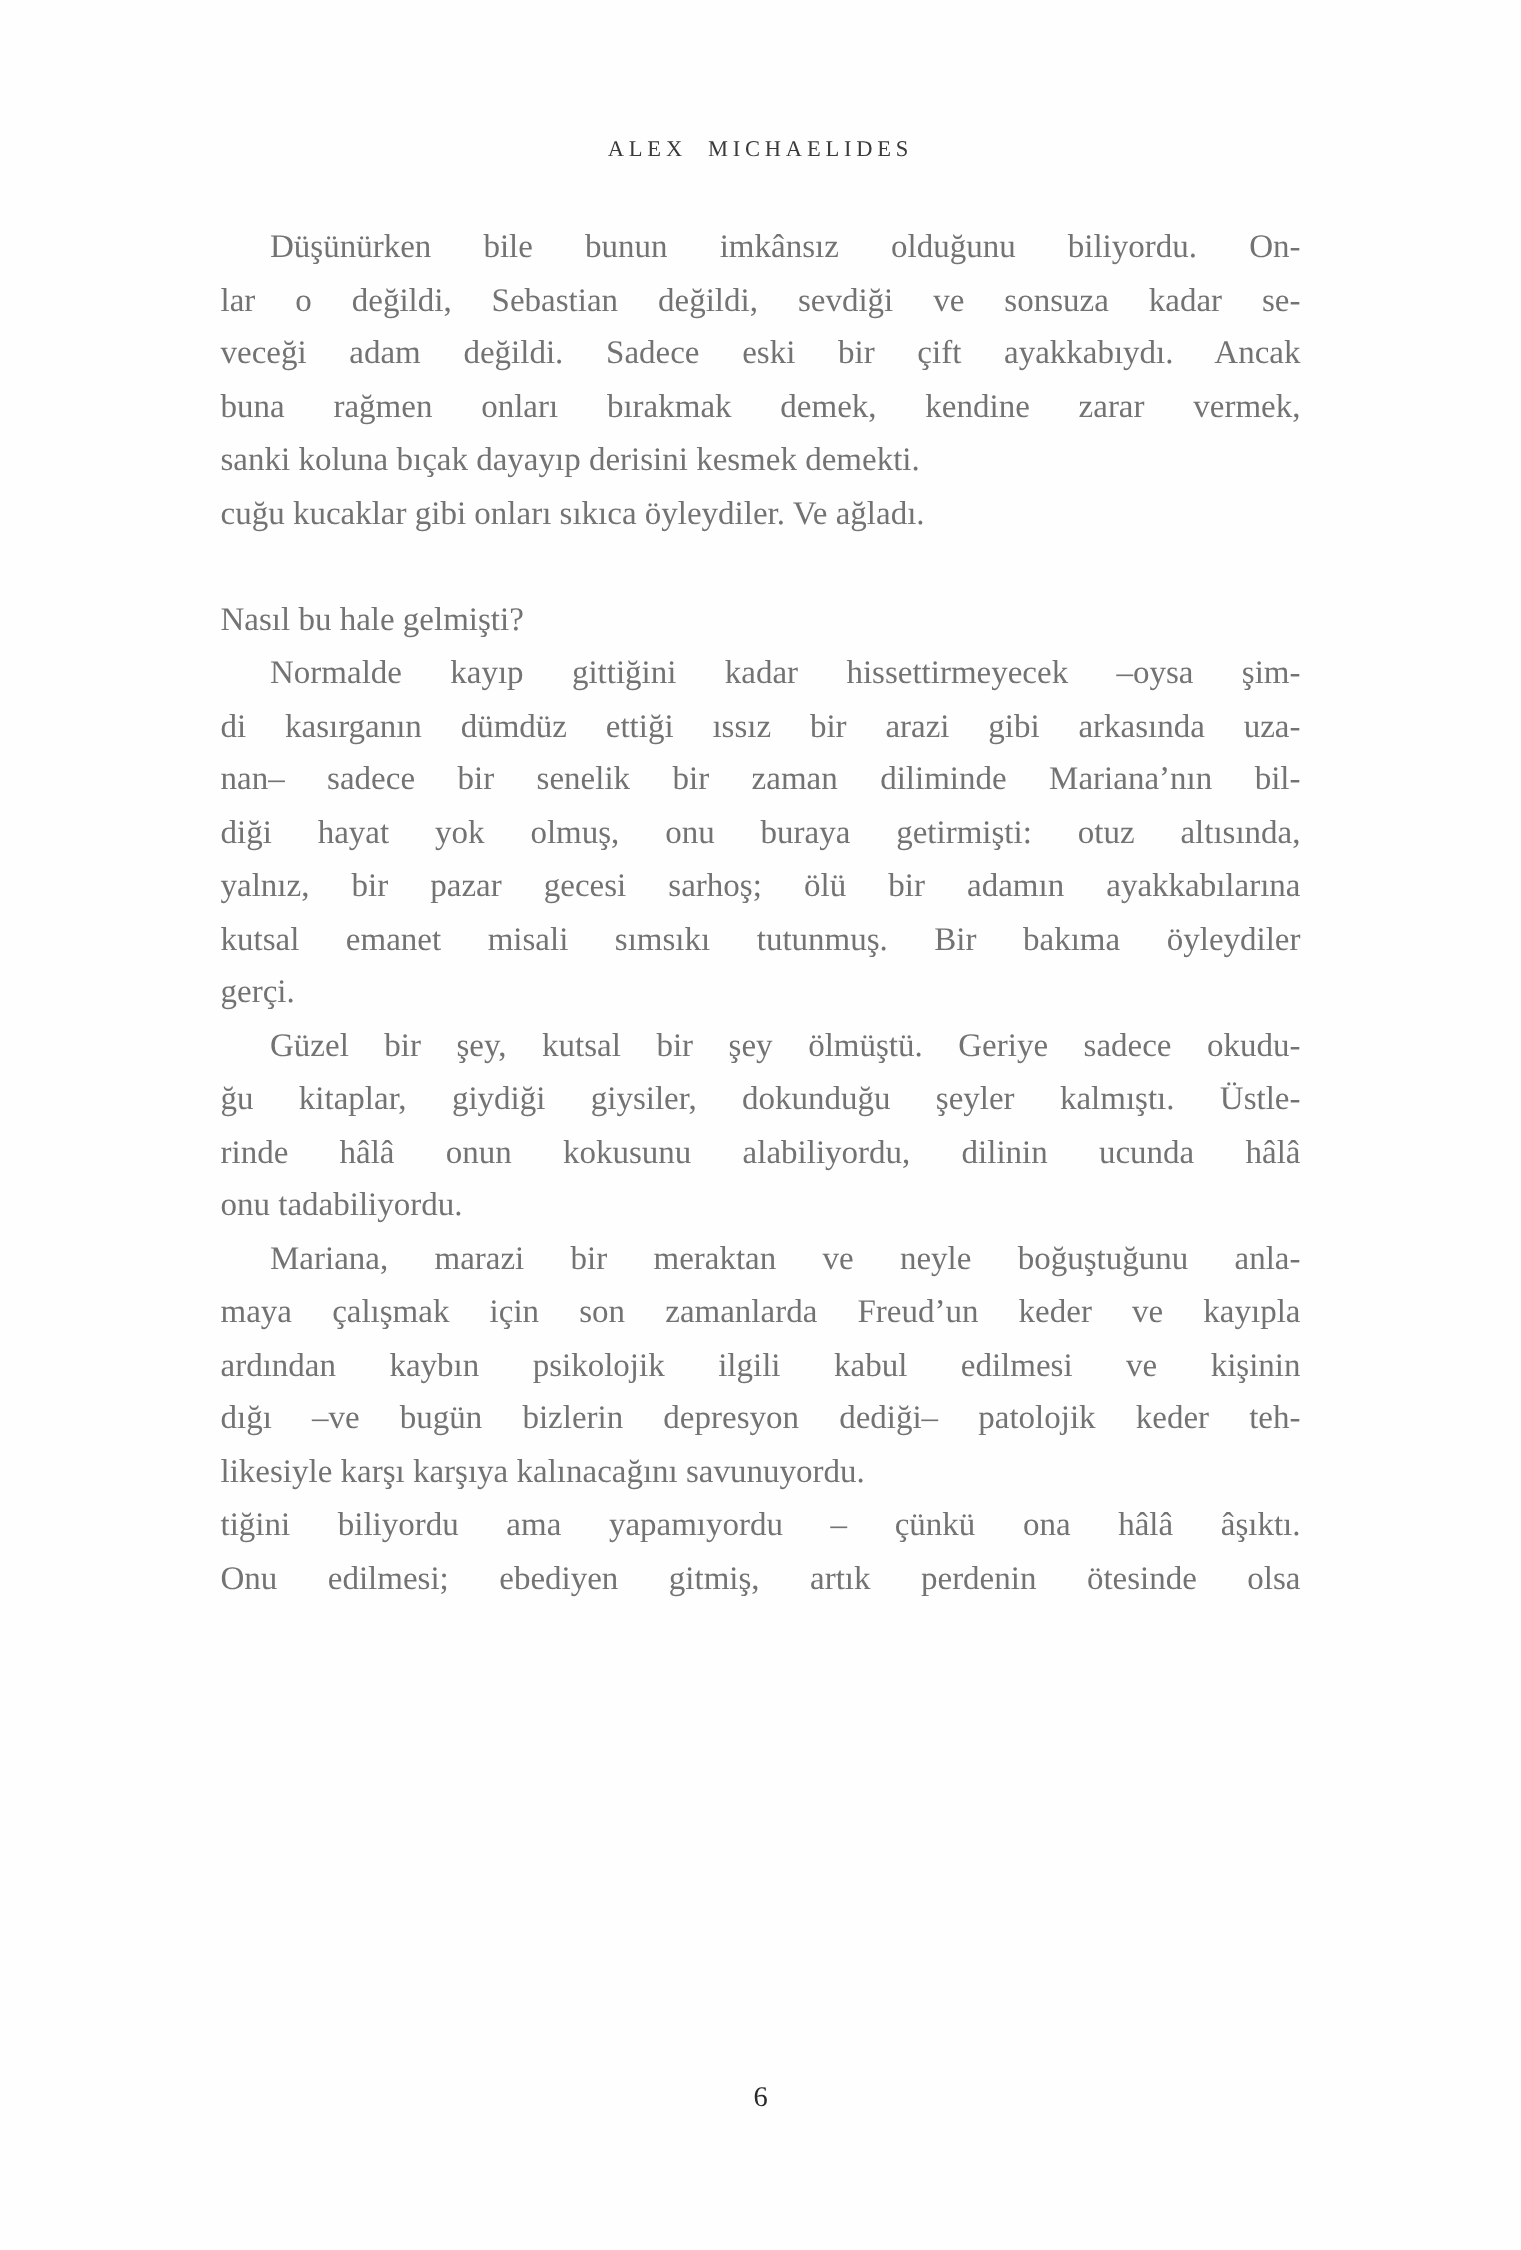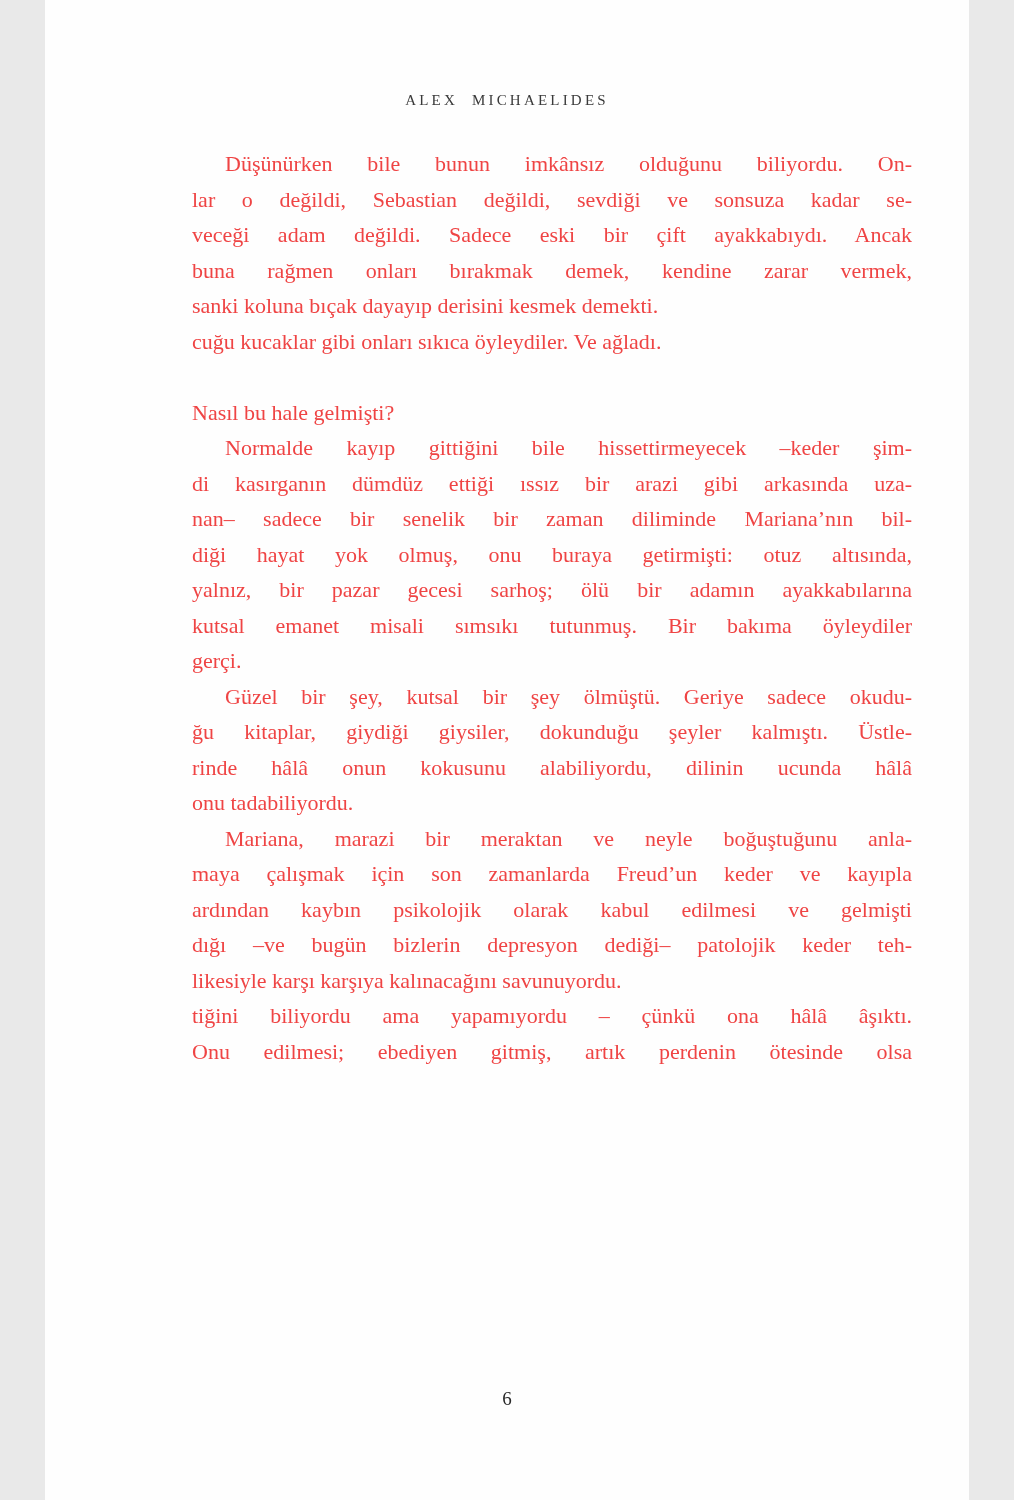--- a/index.html
+++ b/index.html
@@ -2,21 +2,21 @@
 <html><head>
 <meta charset="utf-8">
 <style>
   html, body {
     margin: 0;
     padding: 0;
     background: #e9e9e9;
   }
   .book-page {
     position: relative;
-    width: 924px;
+    width: 1014px;
     height: 1500px;
     margin: 0 auto;
     background: #fefefe;
     font-family: "Liberation Serif", serif;
     color: #1e1e1e;
     overflow: hidden;
   }
   .running-header {
     position: absolute;
     top: 92px;
@@ -28,21 +28,21 @@
     word-spacing: 7px;
     color: #3a3a3a;
   }
   .body-text {
     position: absolute;
     top: 146px;
     left: 147px;
     width: 720px;
     font-size: 22px;
     line-height: 35.5px;
-    color: #ef4444;
+    color: #737373;
   }
   .para {
     margin: 0;
   }
   .para.gap-before {
     margin-top: 35.5px;
   }
   .line {
     text-align: justify;
     text-align-last: justify;
@@ -78,38 +78,38 @@
         <div class="line">buna rağmen onları bırakmak demek, kendine zarar vermek,</div>
         <div class="line last">sanki koluna bıçak dayayıp derisini kesmek demekti.</div>
       </div>
       <div class="para">
         <div class="line last">cuğu kucaklar gibi onları sıkıca öyleydiler. Ve ağladı.</div>
       </div>
       <div class="para gap-before">
         <div class="line last">Nasıl bu hale gelmişti?</div>
       </div>
       <div class="para">
-        <div class="line first">Normalde kayıp gittiğini bile hissettirmeyecek –keder şim-</div>
+        <div class="line first">Normalde kayıp gittiğini kadar hissettirmeyecek –oysa şim-</div>
         <div class="line">di kasırganın dümdüz ettiği ıssız bir arazi gibi arkasında uza-</div>
         <div class="line">nan– sadece bir senelik bir zaman diliminde Mariana’nın bil-</div>
         <div class="line">diği hayat yok olmuş, onu buraya getirmişti: otuz altısında,</div>
         <div class="line">yalnız, bir pazar gecesi sarhoş; ölü bir adamın ayakkabılarına</div>
         <div class="line">kutsal emanet misali sımsıkı tutunmuş. Bir bakıma öyleydiler</div>
         <div class="line last">gerçi.</div>
       </div>
       <div class="para">
         <div class="line first">Güzel bir şey, kutsal bir şey ölmüştü. Geriye sadece okudu-</div>
         <div class="line">ğu kitaplar, giydiği giysiler, dokunduğu şeyler kalmıştı. Üstle-</div>
         <div class="line">rinde hâlâ onun kokusunu alabiliyordu, dilinin ucunda hâlâ</div>
         <div class="line last">onu tadabiliyordu.</div>
       </div>
       <div class="para">
         <div class="line first">Mariana, marazi bir meraktan ve neyle boğuştuğunu anla-</div>
         <div class="line">maya çalışmak için son zamanlarda Freud’un keder ve kayıpla</div>
-        <div class="line">ardından kaybın psikolojik olarak kabul edilmesi ve gelmişti</div>
+        <div class="line">ardından kaybın psikolojik ilgili kabul edilmesi ve kişinin</div>
         <div class="line">dığı –ve bugün bizlerin depresyon dediği– patolojik keder teh-</div>
         <div class="line last">likesiyle karşı karşıya kalınacağını savunuyordu.</div>
       </div>
       <div class="para">
         <div class="line">tiğini biliyordu ama yapamıyordu – çünkü ona hâlâ âşıktı.</div>
         <div class="line">Onu edilmesi; ebediyen gitmiş, artık perdenin ötesinde olsa</div>
       </div>
     </div>
 
   <div class="page-number">6</div>

